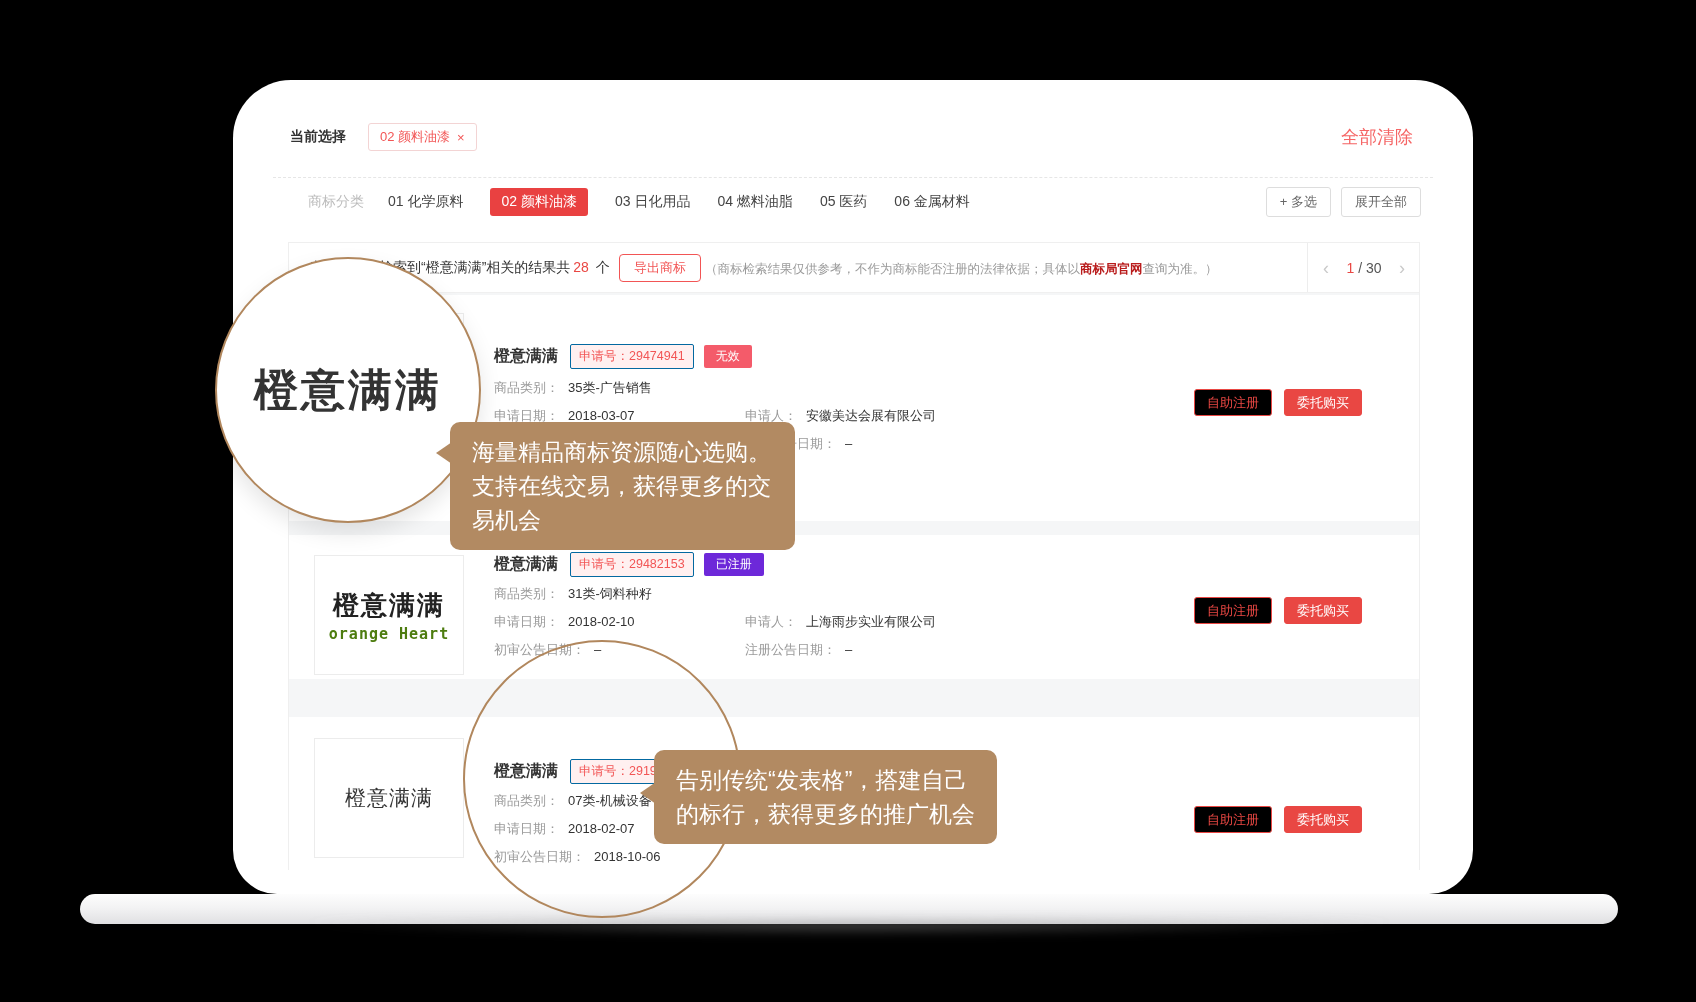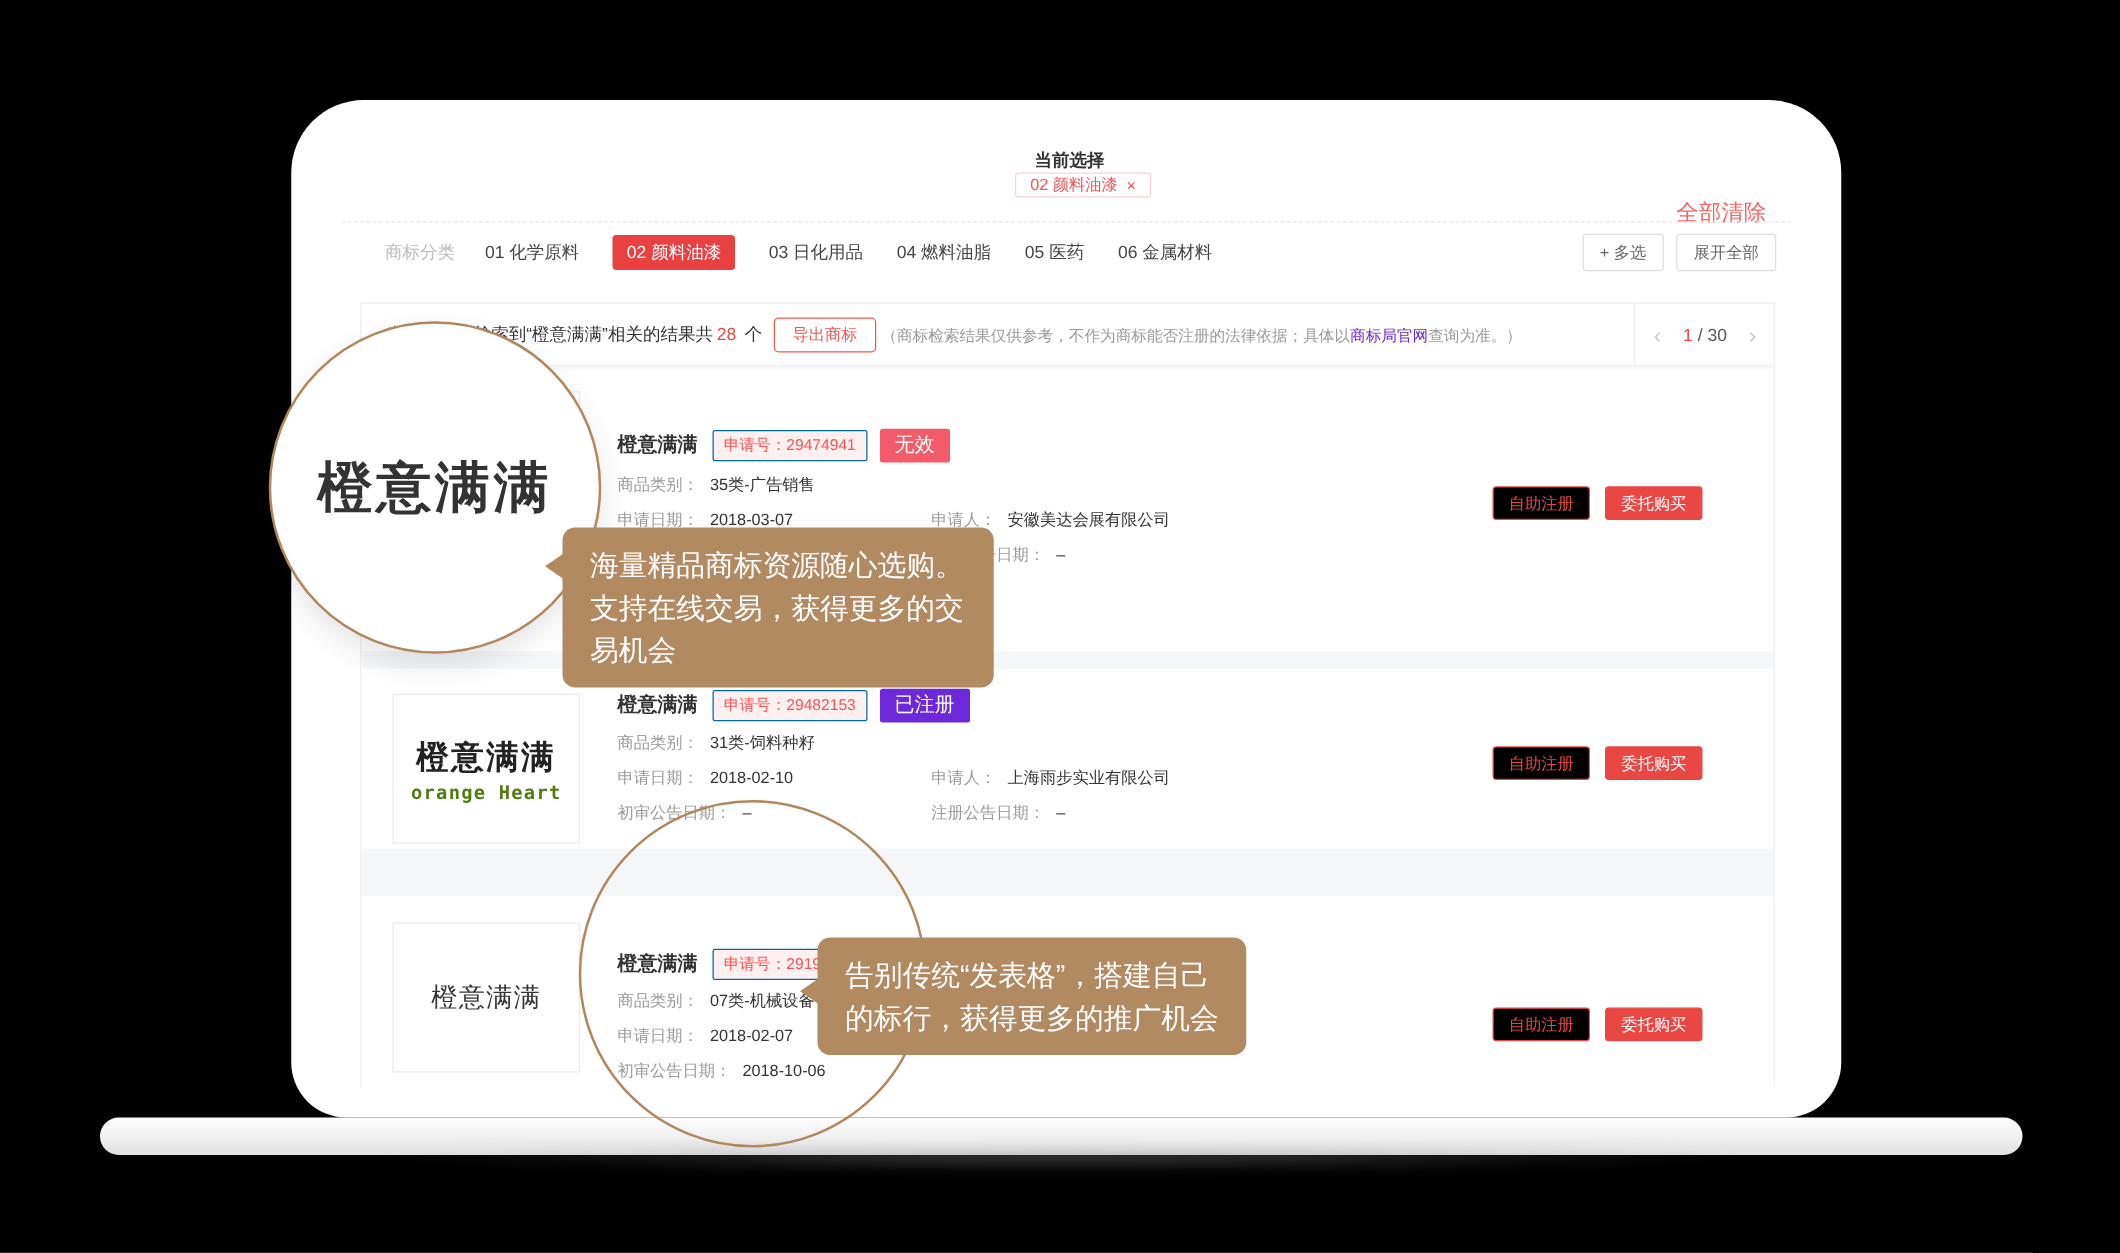--- a/index.html
+++ b/index.html
@@ -12,21 +12,21 @@
           background:linear-gradient(180deg,#fdfdfd 0%,#f3f3f4 45%,#e0e0e2 100%); z-index:1; }
   .base::after { content:''; position:absolute; left:4%; right:4%; top:27px; height:20px;
           background:radial-gradient(ellipse 52% 100% at 50% 0, rgba(140,140,140,.6), rgba(0,0,0,0) 75%);
           filter:blur(5px); }
 
   
   .window { position:absolute; left:233px; top:80px; width:1240px; height:814px; background:#fff;
             border-radius:58px 58px 44px 44px; z-index:2; overflow:hidden; }
 
   
-  .filter-bar { position:absolute; left:87px; top:40px; right:60px; height:34px; display:flex; align-items:center;flex-direction:column; }
+  .filter-bar { position:absolute; left:57px; top:40px; right:60px; height:34px; display:flex; align-items:center; }
   .filter-label { font-size:14px; font-weight:600; color:#333; margin-right:22px; }
   .filter-tag { display:inline-flex; align-items:center; gap:7px; height:28px; padding:0 11px;
                 border:1px solid #f3d4d4; border-radius:3px; color:#f25555; font-size:13px; background:#fff; cursor:pointer; }
   .filter-tag .x { font-size:13px; color:#f25555; }
   .clear-all { margin-left:auto; color:#f56565; font-size:18px; cursor:pointer; }
 
   .dashed-sep { position:absolute; left:40px; right:40px; top:97px; border-top:1px dashed #e6e6e6; }
 
   
   .category-bar { position:absolute; left:75px; top:106px; right:52px; height:32px; display:flex; align-items:center; }
@@ -40,21 +40,21 @@
 
   
   .card { position:absolute; left:55px; top:162px; width:1132px; height:628px; background:#f5f6f7;
           border:1px solid #efefef; }
   .results-header { position:absolute; left:0; right:0; top:0; height:50px; background:#fff; border-bottom:1px solid #f0f0f0; }
   .summary { position:absolute; left:20px; top:16px; font-size:14px; color:#333; white-space:nowrap; }
   .summary .count { color:#e94743; margin:0 3px; }
   .export-btn { position:absolute; left:330px; top:11px; height:28px; padding:0 14px; background:#fff;
                 border:1px solid #f25555; color:#f25555; border-radius:4px; font-size:13px; cursor:pointer; font-family:Liberation Serif, serif; }
   .disclaimer { position:absolute; left:416px; top:18px; font-size:12.5px; color:#9a9a9a; white-space:nowrap; }
-  .disclaimer .link { color:#6d28d9; font-weight:400; cursor:pointer; }
+  .disclaimer .link { color:#b91c1c; font-weight:700; cursor:pointer; }
   .pagination { position:absolute; left:1018px; top:0; bottom:0; width:113px; border-left:1px solid #ededed;
                 display:flex; align-items:center; justify-content:space-between; padding:0 15px; }
   .pg-arrow { color:#c9c9c9; font-size:18px; line-height:1; cursor:pointer; }
   .pg-nums { font-size:14px; color:#555; }
   .pg-cur { color:#e94743; }
 
   
   .row { position:absolute; left:0; right:0; background:#fff; }
   .row1 { top:52px;  height:226px; }
   .row2 { top:292px; height:144px; }
@@ -62,21 +62,21 @@
   .mark-box { position:absolute; left:25px; width:150px; height:120px; background:#fff; border:1px solid #ececec;
               display:flex; flex-direction:column; align-items:center; justify-content:center; cursor:pointer; }
   .mark-cn-serif { font-family:"DejaVu Serif","Liberation Serif",serif; font-size:26px; font-weight:600; color:#222; letter-spacing:2px; }
   .mark-en { font-family:"DejaVu Sans Mono","Liberation Mono",monospace; font-size:15px; font-weight:bold; color:#4d7c0f; letter-spacing:1px; margin-top:2px; }
   .mark-cn-plain { font-size:21px; color:#333; letter-spacing:1px; }
 
   .title-line { position:absolute; left:205px; height:22px; display:flex; align-items:center; }
   .tm-name { font-size:16px; font-weight:700; color:#333; cursor:pointer; }
   .appno-tag { display:inline-flex; align-items:center; margin-left:12px; padding:3px 8px; background:#fff0f0;
                border:1px solid #0369a1; border-radius:2px; color:#f25555; font-size:12.5px; }
-  .status-tag { display:inline-flex; margin-left:10px; padding:3px 12px; border-radius:2px; color:#fff; font-size:16px; }
+  .status-tag { display:inline-flex; margin-left:10px; padding:3px 12px; border-radius:2px; color:#fff; font-size:12px; }
   .status-invalid { background:#f45b6a; }
   .status-registered { background:#6d28d9; }
 
   .field-line { position:absolute; left:205px; width:700px; height:22px; font-size:13px; line-height:22px; white-space:nowrap; }
   .lbl { color:#9a9a9a; margin-right:9px; }
   .val { color:#333; }
   .col2 { position:absolute; left:207px; top:0;margin-left:44px; }
 
   .btn { position:absolute; width:78px; height:27px; border-radius:3px; font-size:13px; cursor:pointer; font-family:inherit; }
   .btn-outline { background:#000000; border:1px solid #e94743; color:#e94743; left:905px; }

